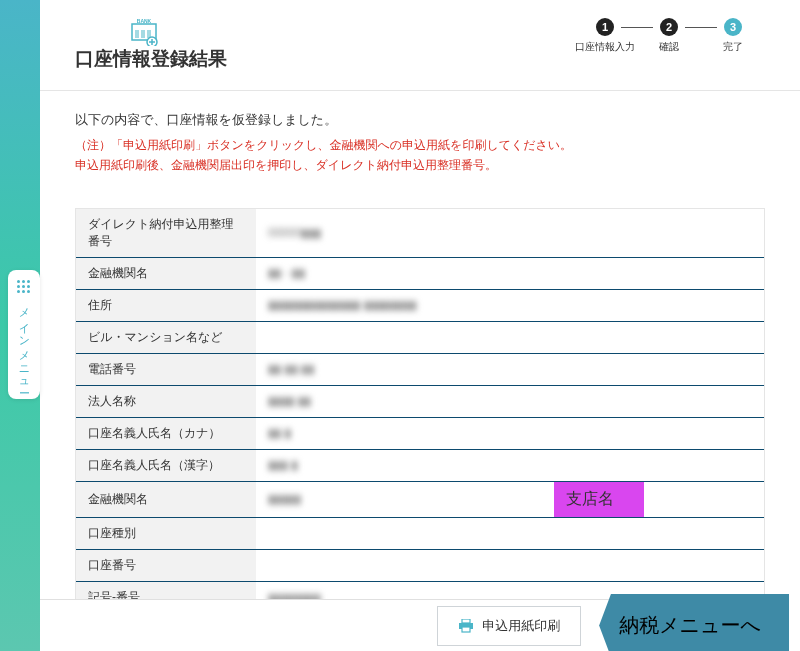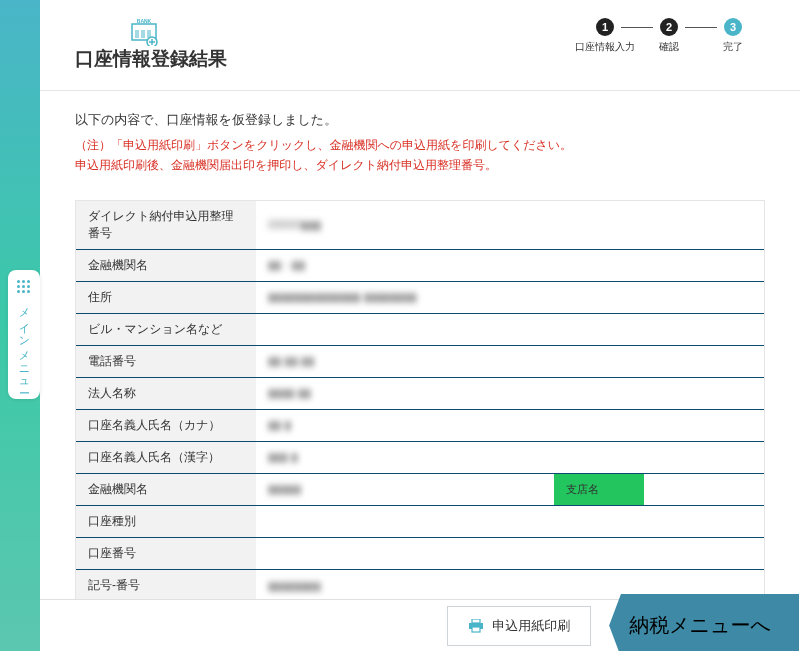--- a/index.html
+++ b/index.html
@@ -135,21 +135,21 @@
       padding: 20px 35px 0 35px;
     }
     .intro-text {
       font-size: 13px;
       margin-bottom: 6px;
     }
     .warning {
       color: #d93025;
       font-size: 12px;
       line-height: 1.7;
-      margin-bottom: 24px;
+      margin-bottom: 32px;
     }
     .info-table {
       border: 1px solid #e5e5e5;
       border-collapse: collapse;
       width: 100%;
     }
     .info-row {
       display: flex;
       border-bottom: 1px solid #0c4a6e;
       min-height: 32px;
@@ -168,40 +168,40 @@
       align-items: center;
     }
     .info-value {
       padding: 7px 12px;
       font-size: 12px;
       flex: 1;
       filter: blur(3px);
       color: #777;
     }
     .info-label-2 {
-      background: #22c55e;
+      background: #d946ef;
       width: 90px;
       padding: 7px 12px;
-      font-size: 11px;
+      font-size: 16px;
       flex-shrink: 0;
       align-self: stretch;
       display: flex;
       align-items: center;
     }
     .info-value-2 {
       padding: 7px 12px;
       font-size: 12px;
       width: 120px;
       filter: blur(3px);
     }
     .bottom-bar {
       position: absolute;
       bottom: 0;
       left: 40px;
-      right: 1px;
+      right: 11px;
       height: 52px;
       background: #fff;
       border-top: 1px solid #e0e0e0;
       display: flex;
       justify-content: flex-end;
       align-items: center;
       padding-right: 0;
     }
     .print-button {
       display: flex;

